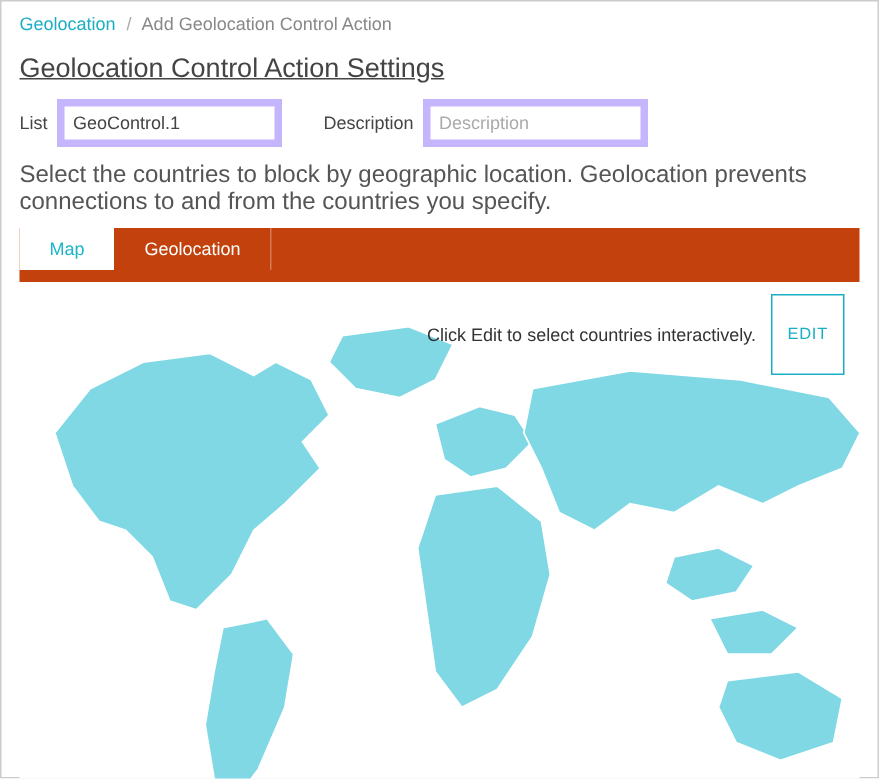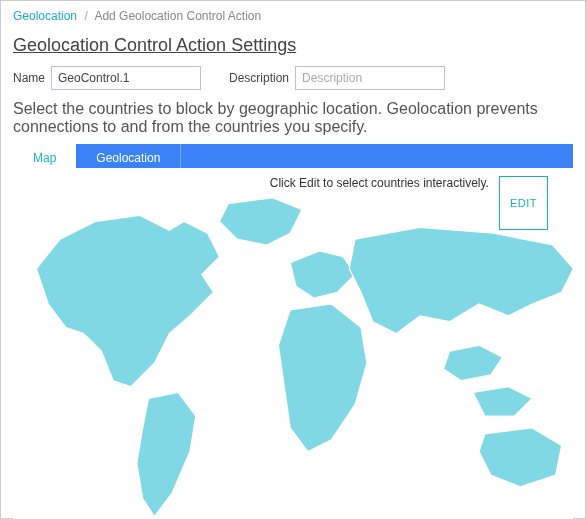--- a/index.html
+++ b/index.html
@@ -29,36 +29,36 @@
   font-size: 18px;
   font-weight: 400;
   color: #444;
   margin: 6px 0 10px 0;
   text-decoration: underline;
 }
 .fields { display: flex; gap: 28px; align-items: center; margin-bottom: 10px; }
 .field { display: flex; align-items: center; gap: 6px; }
 .field label { font-size: 12px; color: #444; }
 .field input {
-  border: 1px solid #c4b5fd;
+  border: 5px solid #c4b5fd;
   padding: 4px 6px;
   font-size: 12px;
   width: 150px;
   color: #444;
 }
 .field input::placeholder { color: #aaa; }
 .helper {
   font-size: 16px;
   color: #555;
   margin-bottom: 8px;
 }
 .tabs {
   display: flex;
-  background: #3b82f6;
-  height: 24px;
+  background: #c2410c;
+  height: 36px;
 }
 .tab {
   padding: 0 20px;
   font-size: 12px;
   color: #fff;
   height: 28px;
   line-height: 28px;
   cursor: pointer;
   border-right: 1px solid rgba(255,255,255,0.3);
 }
@@ -69,22 +69,23 @@
 }
 .map-area {
   position: relative;
   height: 380px;
   background: #fff;
   overflow: hidden;
 }
 .edit-row {
   position: absolute;
   top: 8px;
-  right: 25px;
+  right: 10px;
   display: flex;
+  align-items: center;
   gap: 10px;
   z-index: 2;
 }
 .edit-row span { font-size: 12px; color: #333; }
 .edit-btn {
   border: 1px solid #1aaec4;
   color: #1aaec4;
   background: #fff;
   font-size: 11px;
   letter-spacing: 0.5px;
@@ -112,21 +113,21 @@
   <div class="breadcrumb">
     <a href="#">Geolocation</a>
     <span class="sep">/</span>
     <span>Add Geolocation Control Action</span>
   </div>
 
   <h2 class="title">Geolocation Control Action Settings</h2>
 
   <div class="fields">
     <div class="field">
-      <label>Name</label>
+      <label>List</label>
       <input type="text" value="GeoControl.1" style="">
     </div>
     <div class="field">
       <label>Description</label>
       <input type="text" placeholder="Description" style="">
     </div>
   </div>
 
   <div class="helper">Select the countries to block by geographic location. Geolocation prevents connections to and from the countries you specify.</div>
 

